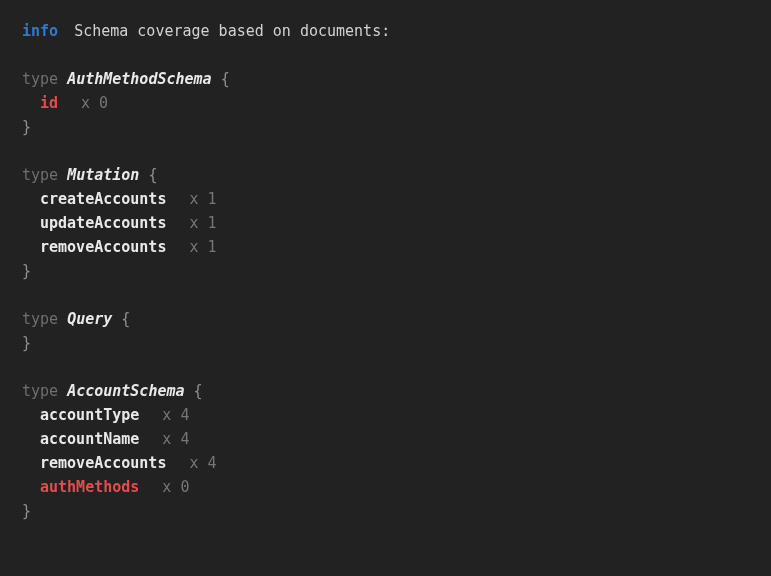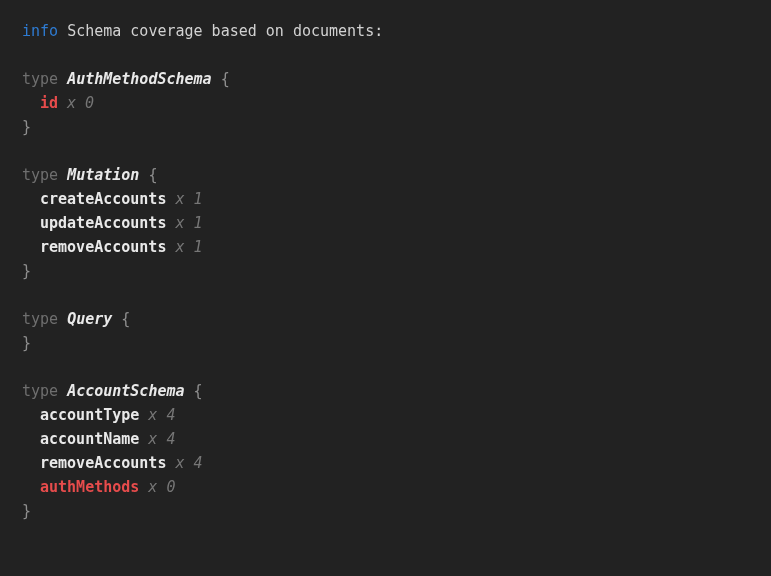--- a/index.html
+++ b/index.html
@@ -26,46 +26,45 @@
   }
   .terminal {
     width: 771px;
     height: 576px;
     padding: 19px 10px 0 22px;
     white-space: nowrap;
   }
   .line { height: 24px; }
   .info-label {
     color: var(--c-info);
-    font-weight: normal;
+    font-weight: bold;
   }
   .info-message {
     color: var(--c-message);
-    margin-left: 9px;
+    margin-left: 16px;
   }
   .type-block { margin-top: 24px; }
   .kw { color: var(--c-keyword); }
   .type-name {
     color: var(--c-typename);
     font-weight: bold;
     margin-left: 9px;
     font-style: italic;
   }
   .brace { color: var(--c-brace); }
   .open-brace { margin-left: 9px; }
   .field-line { padding-left: 18px; }
   .field-name {
     color: var(--c-field);
     font-weight: bold;
   }
   .field-name.missing { color: var(--c-missing); }
   .usage {
     color: var(--c-usage);
-    font-style: italic;
-    margin-left: 9px;
+    margin-left: 23px;
   }
 </style>
 </head>
 <body>
 
 <div class="terminal">
   <div class="line">
     <span class="info-label">info</span><span class="info-message">Schema coverage based on documents:</span>
   </div>
   <div>

